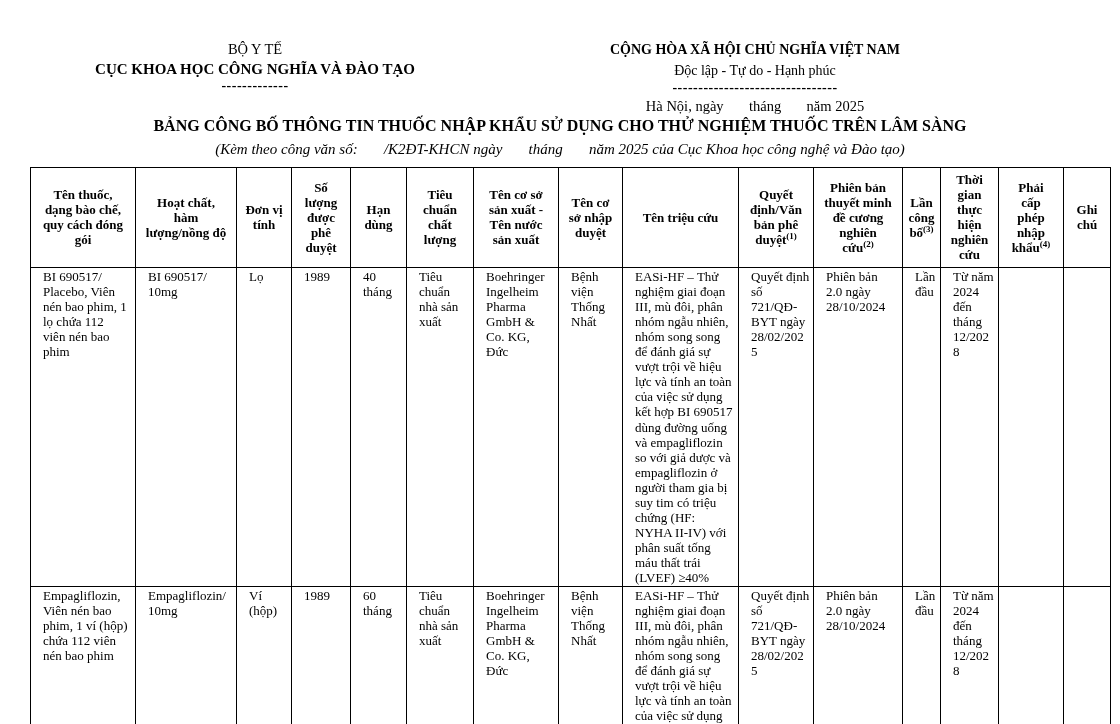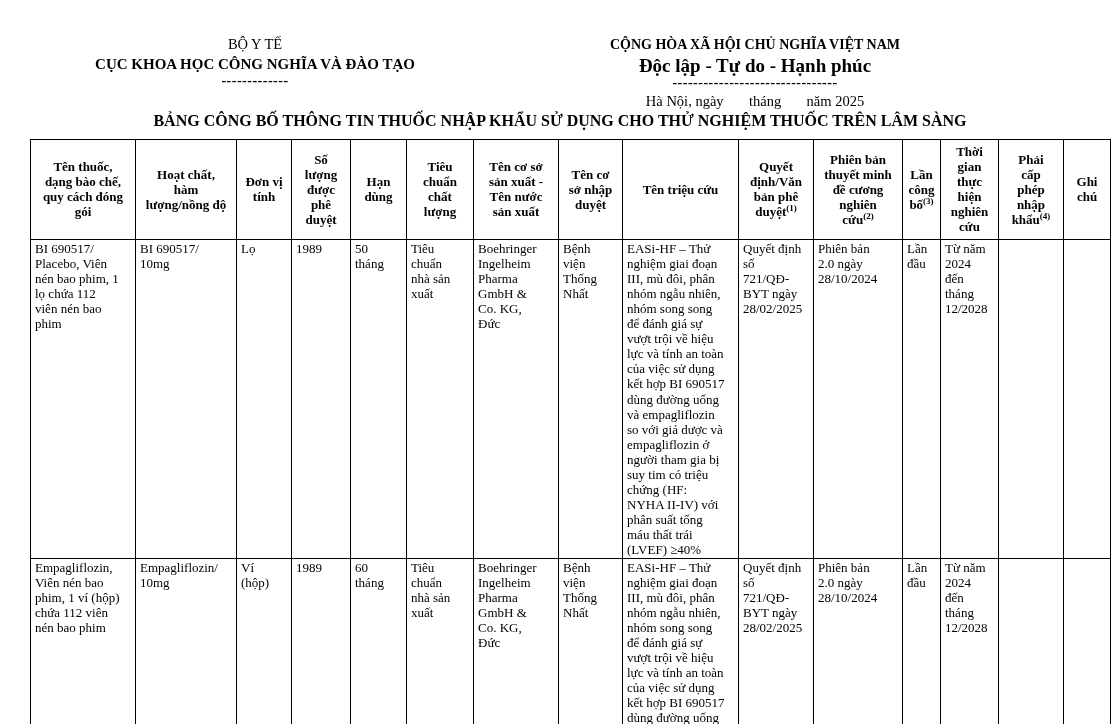--- a/index.html
+++ b/index.html
@@ -4,28 +4,28 @@
 <style>
   html, body { margin: 0; padding: 0; }
   body {
     width: 1120px; height: 724px; overflow: hidden;
     background: #ffffff; color: #000000;
     font-family: "Liberation Serif", "DejaVu Serif", serif;
   }
   .doc { width: 1120px; height: 724px; overflow: hidden; }
 
   
-  .doc-header { display: flex; padding-top: 27px; margin-top: 8px; }
+  .doc-header { display: flex; padding-top: 40px; }
   .hdr-left  { width: 510px; text-align: center; }
   .hdr-right { width: 490px; text-align: center; }
   .org-top    { font-size: 14.5px; line-height: 19px; }
   .org-name   { font-size: 15px; font-weight: bold; line-height: 20px; }
   .org-divider{ font-size: 14px; font-weight: bold; line-height: 13px; letter-spacing: 0.5px; }
   .motto1     { font-size: 14px; font-weight: bold; line-height: 20px; }
-  .motto2     { font-size: 19px; font-weight: bold; line-height: 21px; }
+  .motto2     { font-size: 14px; font-weight: normal; line-height: 21px; }
   .motto-div  { font-size: 14px; font-weight: bold; line-height: 14px; letter-spacing: 0.5px; }
   .place-date { font-size: 14.5px; line-height: 19px; white-space: pre; margin-top: 2px; }
 
   
   .doc-title {
     text-align: center; font-weight: bold; font-size: 16px;
     line-height: 20px;
   }
   .doc-subtitle {
     text-align: center; font-style: italic; font-size: 15px;
@@ -42,21 +42,21 @@
     font-size: 13px; line-height: 15.1px;
     white-space: pre-wrap;
     overflow-wrap: break-word;
   }
   table.pub th {
     font-weight: bold; text-align: center; vertical-align: middle;
     padding: 4px 2px;
   }
   table.pub td {
     vertical-align: top; text-align: left;
-    padding: 1px 3px 0 4px;
+    padding: 1px 3px 0 12px;
     height: 316px;
   }
   sup { font-size: 9px; line-height: 0; }
 </style>
 </head>
 <body>
 
 <div class="doc">
 
   <div class="doc-header">
@@ -67,20 +67,21 @@
     </div>
     <div class="hdr-right">
       <div class="motto1">CỘNG HÒA XÃ HỘI CHỦ NGHĨA VIỆT NAM</div>
       <div class="motto2">Độc lập - Tự do - Hạnh phúc</div>
       <div class="motto-div">--------------------------------</div>
       <div class="place-date">Hà Nội, ngày       tháng       năm 2025</div>
     </div>
   </div>
 
   <div class="doc-title">BẢNG CÔNG BỐ THÔNG TIN THUỐC NHẬP KHẨU SỬ DỤNG CHO THỬ NGHIỆM THUỐC TRÊN LÂM SÀNG</div>
+  <div class="doc-subtitle">(Kèm theo công văn số:       /K2ĐT-KHCN ngày       tháng       năm 2025 của Cục Khoa học công nghệ và Đào tạo)</div>
 
   <table class="pub">
     <colgroup>
       <col style="width:105px">
         <col style="width:101px">
         <col style="width:55px">
       <col style="width:59px">
         <col style="width:56px">
         <col style="width:67px">
       <col style="width:85px">
@@ -153,21 +154,21 @@
         <td>BI 690517/
 Placebo, Viên
 nén bao phim, 1
 lọ chứa 112
 viên nén bao
 phim</td>
         <td>BI 690517/
 10mg</td>
         <td>Lọ</td>
         <td>1989</td>
-        <td>50
+        <td>40
 tháng</td>
         <td>Tiêu
 chuẩn
 nhà sản
 xuất</td>
         <td>Boehringer
 Ingelheim
 Pharma
 GmbH &amp;
 Co. KG,

